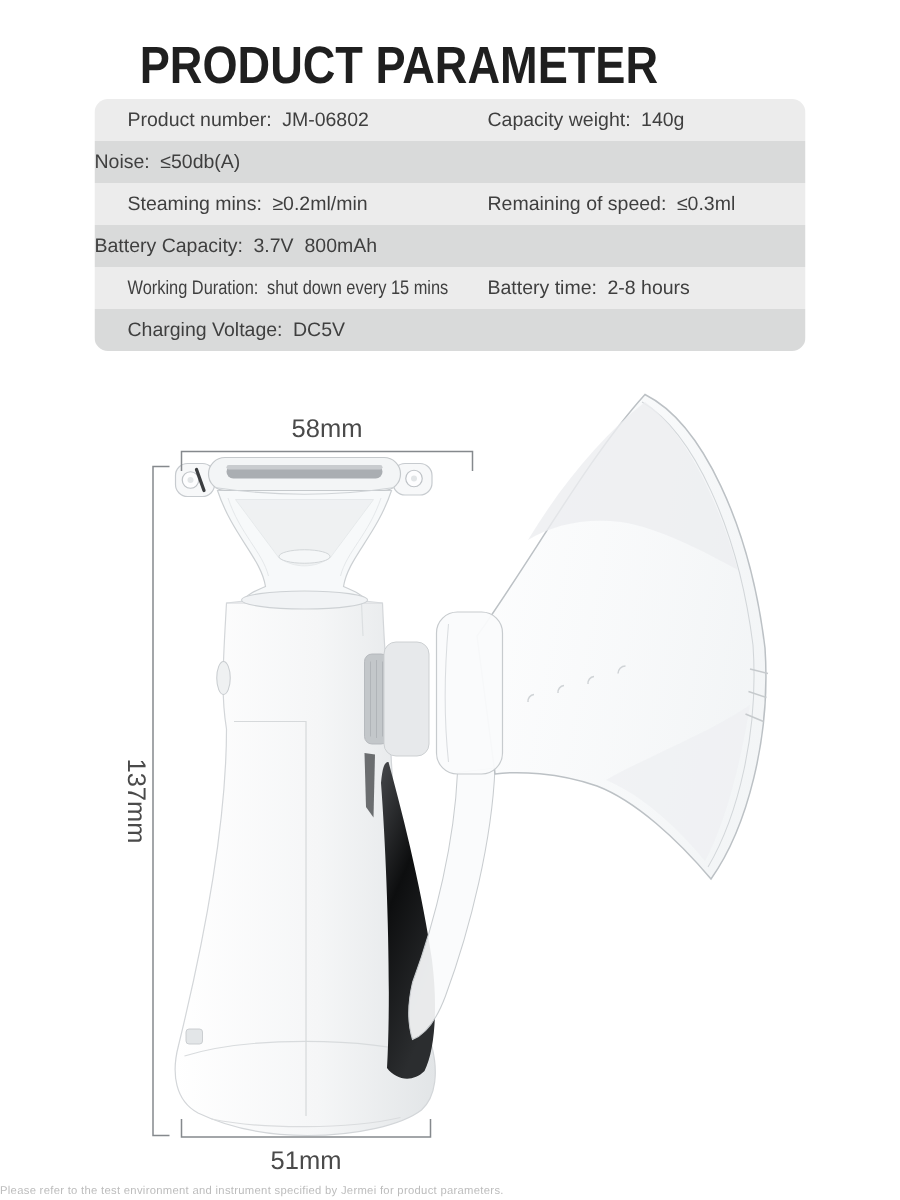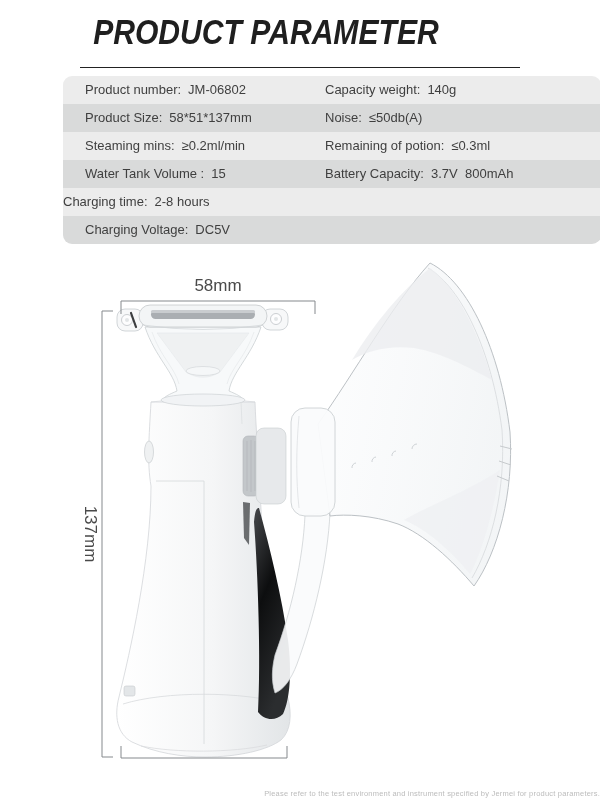--- a/index.html
+++ b/index.html
@@ -3,69 +3,68 @@
 <meta charset="utf-8">
 <style>
   :root{
     --row-light:#ececec; --row-dark:#d9dada; --title-color:#1f1f1f;
     --table-text:#3f3f3f; --dim-text:#4a4a4a; --foot-text:#bcbcbc;
   }
   *{margin:0;padding:0;box-sizing:border-box;}
   html,body{background:#fff;}
   .page{position:relative;width:600px;height:800px;background:#ffffff;overflow:hidden;
         font-family:"Liberation Sans","DejaVu Sans",sans-serif;}
-  .title-wrap{position:absolute;top:12px;left:0;width:532px;text-align:center;font-style:italic;}
+  .title-wrap{position:absolute;top:24px;left:0;width:532px;text-align:center;}
   .title-text{display:inline-block;font-size:35px;font-weight:bold;color:var(--title-color);
               transform:scaleX(.86);letter-spacing:0px;white-space:nowrap;}
   .title-underline{position:absolute;top:67px;left:80px;width:440px;border-top:1.6px solid #222;}
-  .spec-table{position:absolute;top:76px;left:63px;width:538px;border-radius:9px;overflow:hidden;}
+  .spec-table{position:absolute;top:66px;left:63px;width:474px;border-radius:9px;overflow:hidden;}
   .spec-row{display:flex;height:28px;line-height:28px;font-size:13px;color:var(--table-text);}
   .spec-row:nth-child(odd){background:var(--row-light);}
   .spec-row:nth-child(even){background:var(--row-dark);}
   .cell-left{width:262px;padding-left:22px;white-space:nowrap;overflow:visible;}
   .cell-right{flex:1;white-space:nowrap;}
   .val{margin-left:7px;}
   .condensed{display:inline-block;transform:scaleX(.84);transform-origin:0 50%;white-space:nowrap;}
   .figure-svg{position:absolute;top:255px;left:0;width:600px;height:545px;}
   .dim-label{position:absolute;font-size:17px;color:var(--dim-text);text-align:center;white-space:nowrap;}
   .dim-top{top:276px;left:168px;width:100px;}
   .dim-left{top:524px;left:53px;width:74px;height:20px;transform:rotate(90deg);}
   .dim-bottom{top:764px;left:154px;width:100px;}
-  .footnote{position:absolute;top:789px;left:0;width:600px;text-align:right;
+  .footnote{position:absolute;top:789px;left:0;width:600px;text-align:left;
             font-size:7.5px;color:var(--foot-text);letter-spacing:.2px;}
 </style>
 </head>
 <body>
 
 <div class="page">
 
   <div class="title-wrap">
     <span class="title-text">PRODUCT PARAMETER</span>
   </div>
   <div class="title-underline"></div>
 
   <div class="spec-table">
     <div class="spec-row">
       <div class="cell-left"><span>Product number:</span><span class="val">JM-06802</span></div>
       <div class="cell-right"><span>Capacity weight:</span><span class="val">140g</span></div>
     </div>
     <div class="spec-row">
-      <div class="cell-left"><span>Product Size:</span><span class="val">58*51*137mm</span></div>
       <div class="cell-right"><span>Noise:</span><span class="val">≤50db(A)</span></div>
     </div>
     <div class="spec-row">
       <div class="cell-left"><span>Steaming mins:</span><span class="val">≥0.2ml/min</span></div>
-      <div class="cell-right"><span>Remaining of potion:</span><span class="val">≤0.3ml</span></div>
+      <div class="cell-right"><span>Remaining of speed:</span><span class="val">≤0.3ml</span></div>
     </div>
     <div class="spec-row">
-      <div class="cell-left"><span>Water Tank Volume :</span><span class="val">15</span></div>
       <div class="cell-right"><span>Battery Capacity:</span><span class="val">3.7V&nbsp;&nbsp;800mAh</span></div>
     </div>
     <div class="spec-row">
-      <div class="cell-right"><span>Charging time:</span><span class="val">2-8 hours</span></div>
+      <div class="cell-left"><span class="condensed"><span>Working Duration:</span><span class="val">shut down every 15 mins</span></span></div>
+      <div class="cell-right"><span>Battery time:</span><span class="val">2-8 hours</span></div>
     </div>
     <div class="spec-row">
       <div class="cell-left"><span>Charging Voltage:</span><span class="val">DC5V</span></div>
       <div class="cell-right"><span></span><span class="val"></span></div>
     </div>
   </div>
 
   <svg class="figure-svg" viewBox="0 255 600 545" xmlns="http://www.w3.org/2000/svg">
     <defs>
       <linearGradient id="gBody" x1="0" y1="0" x2="1" y2="0">
@@ -156,15 +155,16 @@
 
     <g stroke="#85898d" stroke-width="1" fill="none">
       <path d="M121,314 L121,301 L315,301 L315,314"></path>
       <path d="M113,311 L102,311 L102,757 L113,757"></path>
       <path d="M121,746 L121,758 L287,758 L287,746"></path>
     </g>
   </svg>
 
   <div class="dim-label dim-top">58mm</div>
   <div class="dim-label dim-left">137mm</div>
+  <div class="dim-label dim-bottom">51mm</div>
 
   <div class="footnote">Please refer to the test environment and instrument specified by Jermei for product parameters.</div>
 </div>
 
 </body></html>

